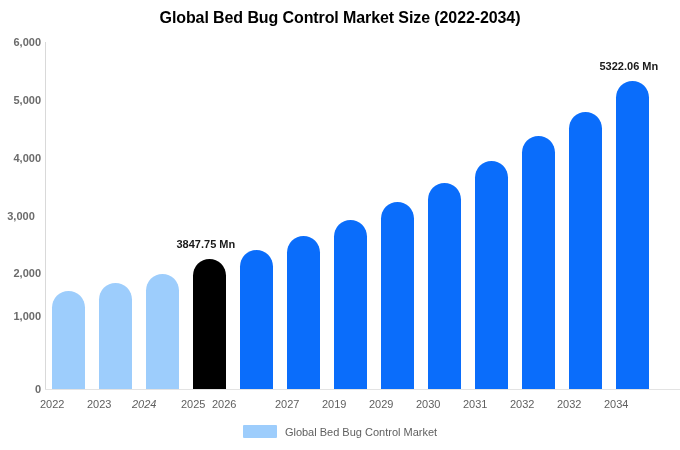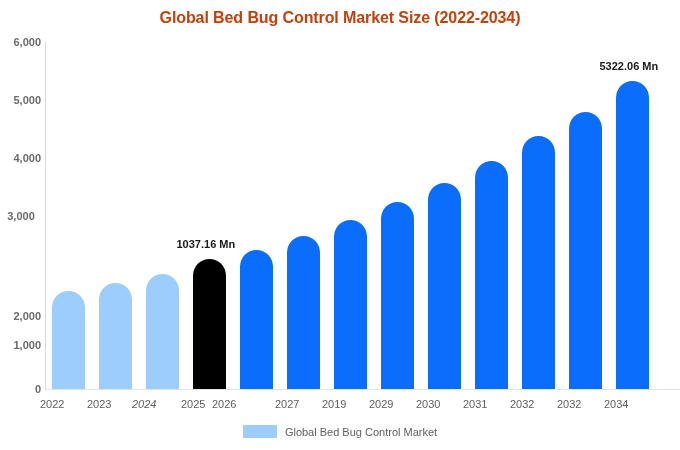--- a/index.html
+++ b/index.html
@@ -24,21 +24,21 @@
 
   
   .chart-title {
     position: absolute;
     left: 0;
     top: 9px;
     width: 680px;
     text-align: center;
     font-size: 16px;
     font-weight: bold;
-    color: #c2410c;
+    color: #000000;
     letter-spacing: -0.1px;
     white-space: nowrap;
   }
   .y-axis-line {
     position: absolute;
     left: 45px;
     top: 42px;
     width: 1px;
     height: 348px;
     background: #d9d9d9;
@@ -134,22 +134,22 @@
 
 <div id="chart-root">
 
   <div class="chart-title">Global Bed Bug Control Market Size (2022-2034)</div>
 
   <div class="y-axis-line"></div>
   <div class="x-axis-line"></div>
 
   <div class="y-axis-labels" id="y-axis-labels">
       <div class="y-tick" style="top: 389px;">0</div>
-      <div class="y-tick" style="top: 345px;">1,000</div>
-      <div class="y-tick" style="top: 273.333px; margin-top: 43px;">2,000</div>
+      <div class="y-tick" style="top: 316px;">1,000</div>
+      <div class="y-tick" style="top: 273.333px;">2,000</div>
       <div class="y-tick" style="top: 215.5px; text-align: center;">3,000</div>
       <div class="y-tick" style="top: 157.667px;">4,000</div>
       <div class="y-tick" style="top: 99.8333px;">5,000</div>
       <div class="y-tick" style="top: 42px;">6,000</div>
     </div>
 
   <div class="bars-layer" id="bars-layer">
       <div class="bar" style="left: 52px; top: 291.262px; width: 33px; height: 97.7383px; background: rgb(157, 205, 252);"></div>
       <div class="x-tick" style="left: 40px; width: 57px;">2022</div>
       <div class="bar" style="left: 99px; top: 283.165px; width: 33px; height: 105.835px; background: rgb(157, 205, 252);"></div>
@@ -169,21 +169,21 @@
       <div class="bar" style="left: 428px; top: 183.113px; width: 33px; height: 205.887px; background: rgb(10, 109, 251);"></div>
       <div class="x-tick" style="left: 416px; width: 57px;">2030</div>
       <div class="bar" style="left: 475px; top: 160.558px; width: 33px; height: 228.442px; background: rgb(10, 109, 251);"></div>
       <div class="x-tick" style="left: 463px; width: 57px;">2031</div>
       <div class="bar" style="left: 522px; top: 136.268px; width: 33px; height: 252.732px; background: rgb(10, 109, 251);"></div>
       <div class="x-tick" style="left: 510px; width: 57px;">2032</div>
       <div class="bar" style="left: 569px; top: 111.978px; width: 33px; height: 277.022px; background: rgb(10, 109, 251);"></div>
       <div class="x-tick" style="left: 557px; width: 57px;">2032</div>
       <div class="bar" style="left: 616px; top: 81.2075px; width: 33px; height: 307.792px; background: rgb(10, 109, 251);"></div>
       <div class="x-tick" style="left: 604px; width: 57px;">2034</div>
-      <div class="data-label" style="top: 237.874px; left: 176.5px;">1037.16 Mn</div>
+      <div class="data-label" style="top: 237.874px; left: 176.5px;">3847.75 Mn</div>
       <div class="data-label" style="top: 60.2075px; left: 599.5px;">5322.06 Mn</div>
     </div>
 
   <div class="legend">
     <div class="legend-item">
       <span class="legend-swatch" id="legend-swatch" style="background: rgb(157, 205, 252);"></span>
       <span class="legend-label">Global Bed Bug Control Market</span>
     </div>
   </div>
 

